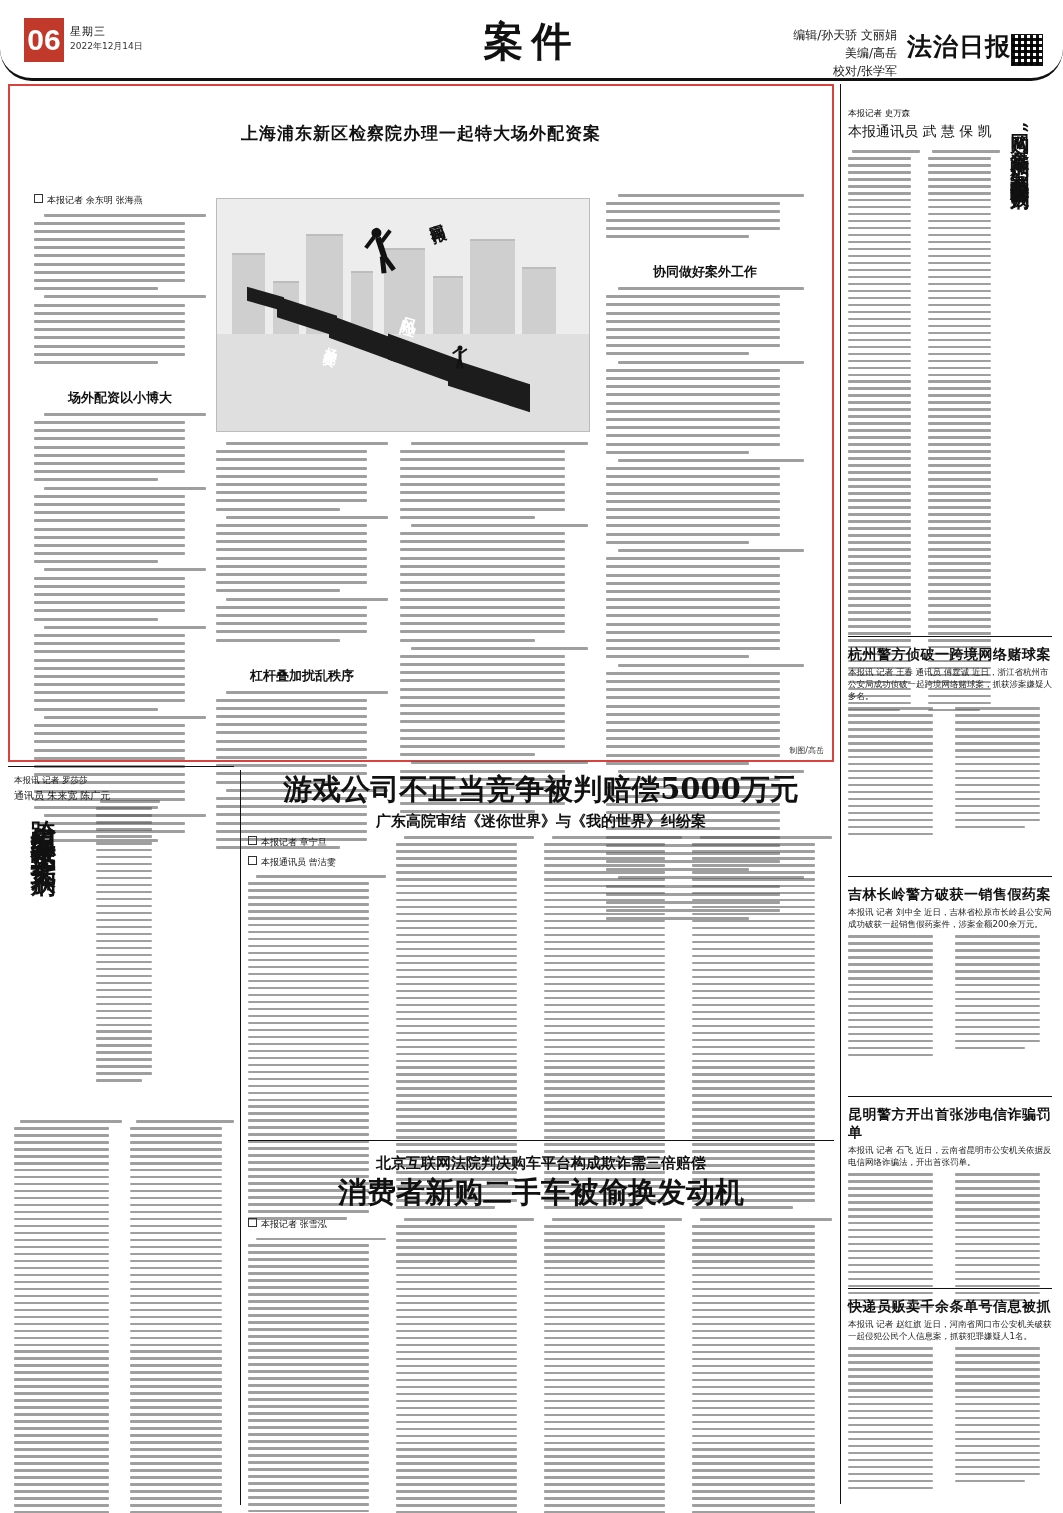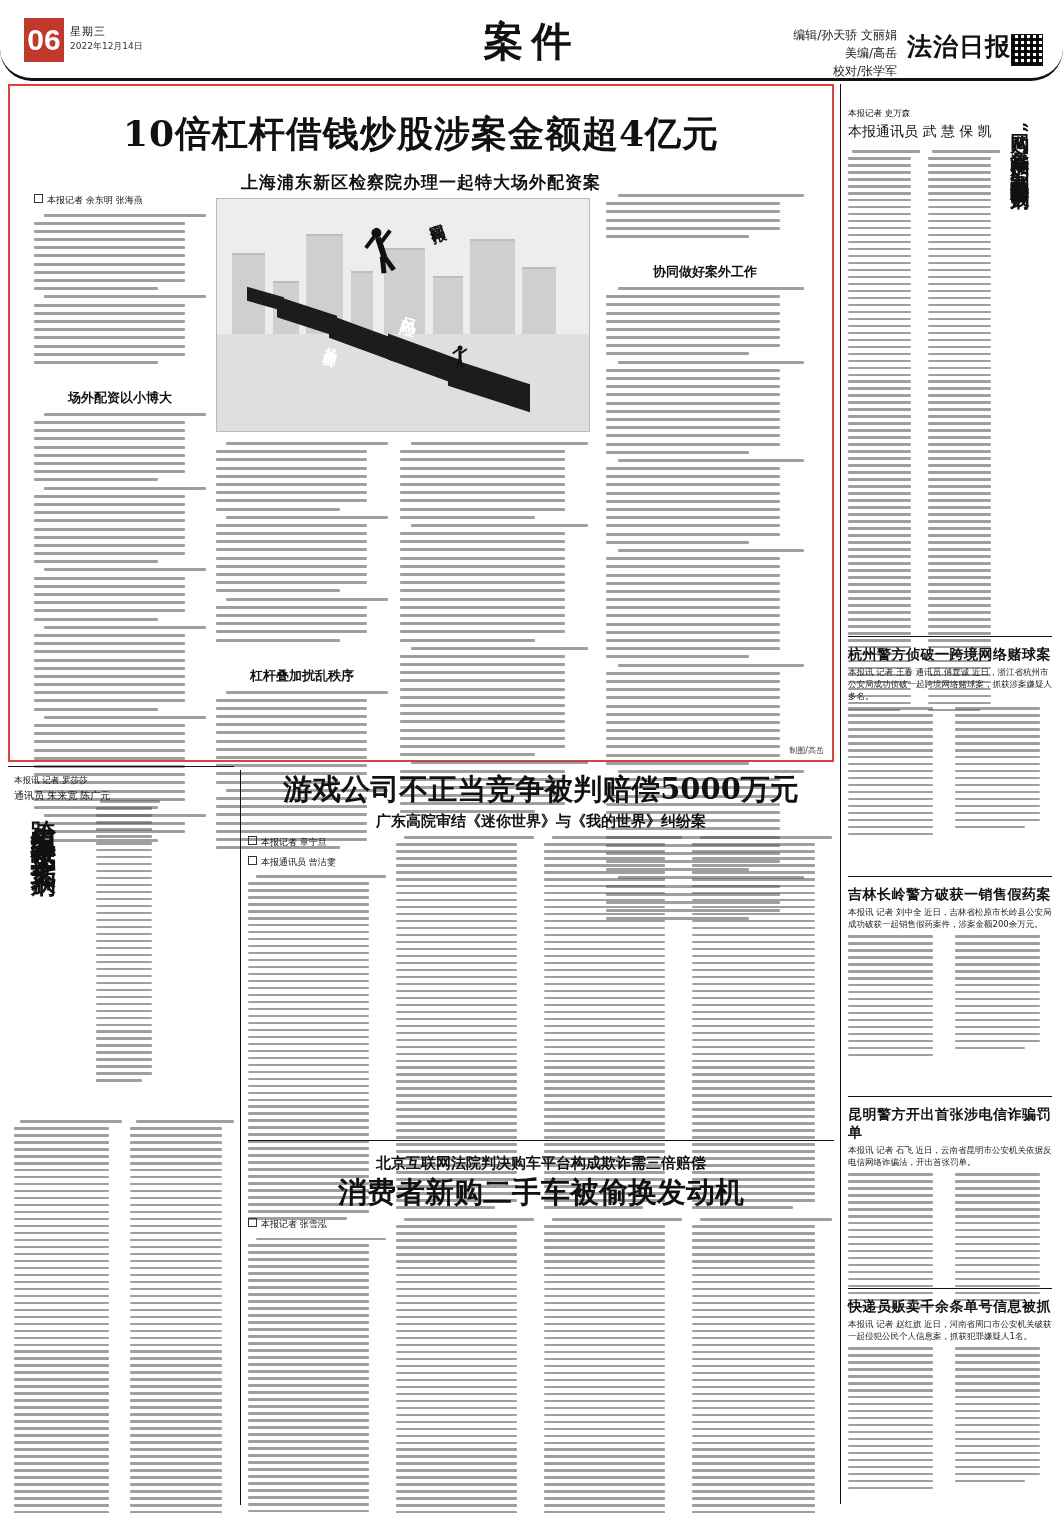--- a/index.html
+++ b/index.html
@@ -176,21 +176,20 @@
     </div>
     <div class="logo-area">
       <div class="logo-text">法治日报</div>
       <div class="qr"></div>
     </div>
   </div>
 
   <div class="lead-box">
 
     <div class="lead-head">
-      <h1>10倍杠杆借钱炒股涉案金额超4亿元</h1>
       <h2>上海浦东新区检察院办理一起特大场外配资案</h2>
     </div>
 
     <div style="position:absolute;left:24px;top:108px;width:172px;">
       <div class="byline"><span class="sq"></span><span>本报记者  余东明  张海燕</span></div>
       <div class="tx">
         <i class="ind"></i>
           <i class="m"></i>
           <i class="m"></i>
           <i class="m"></i>

